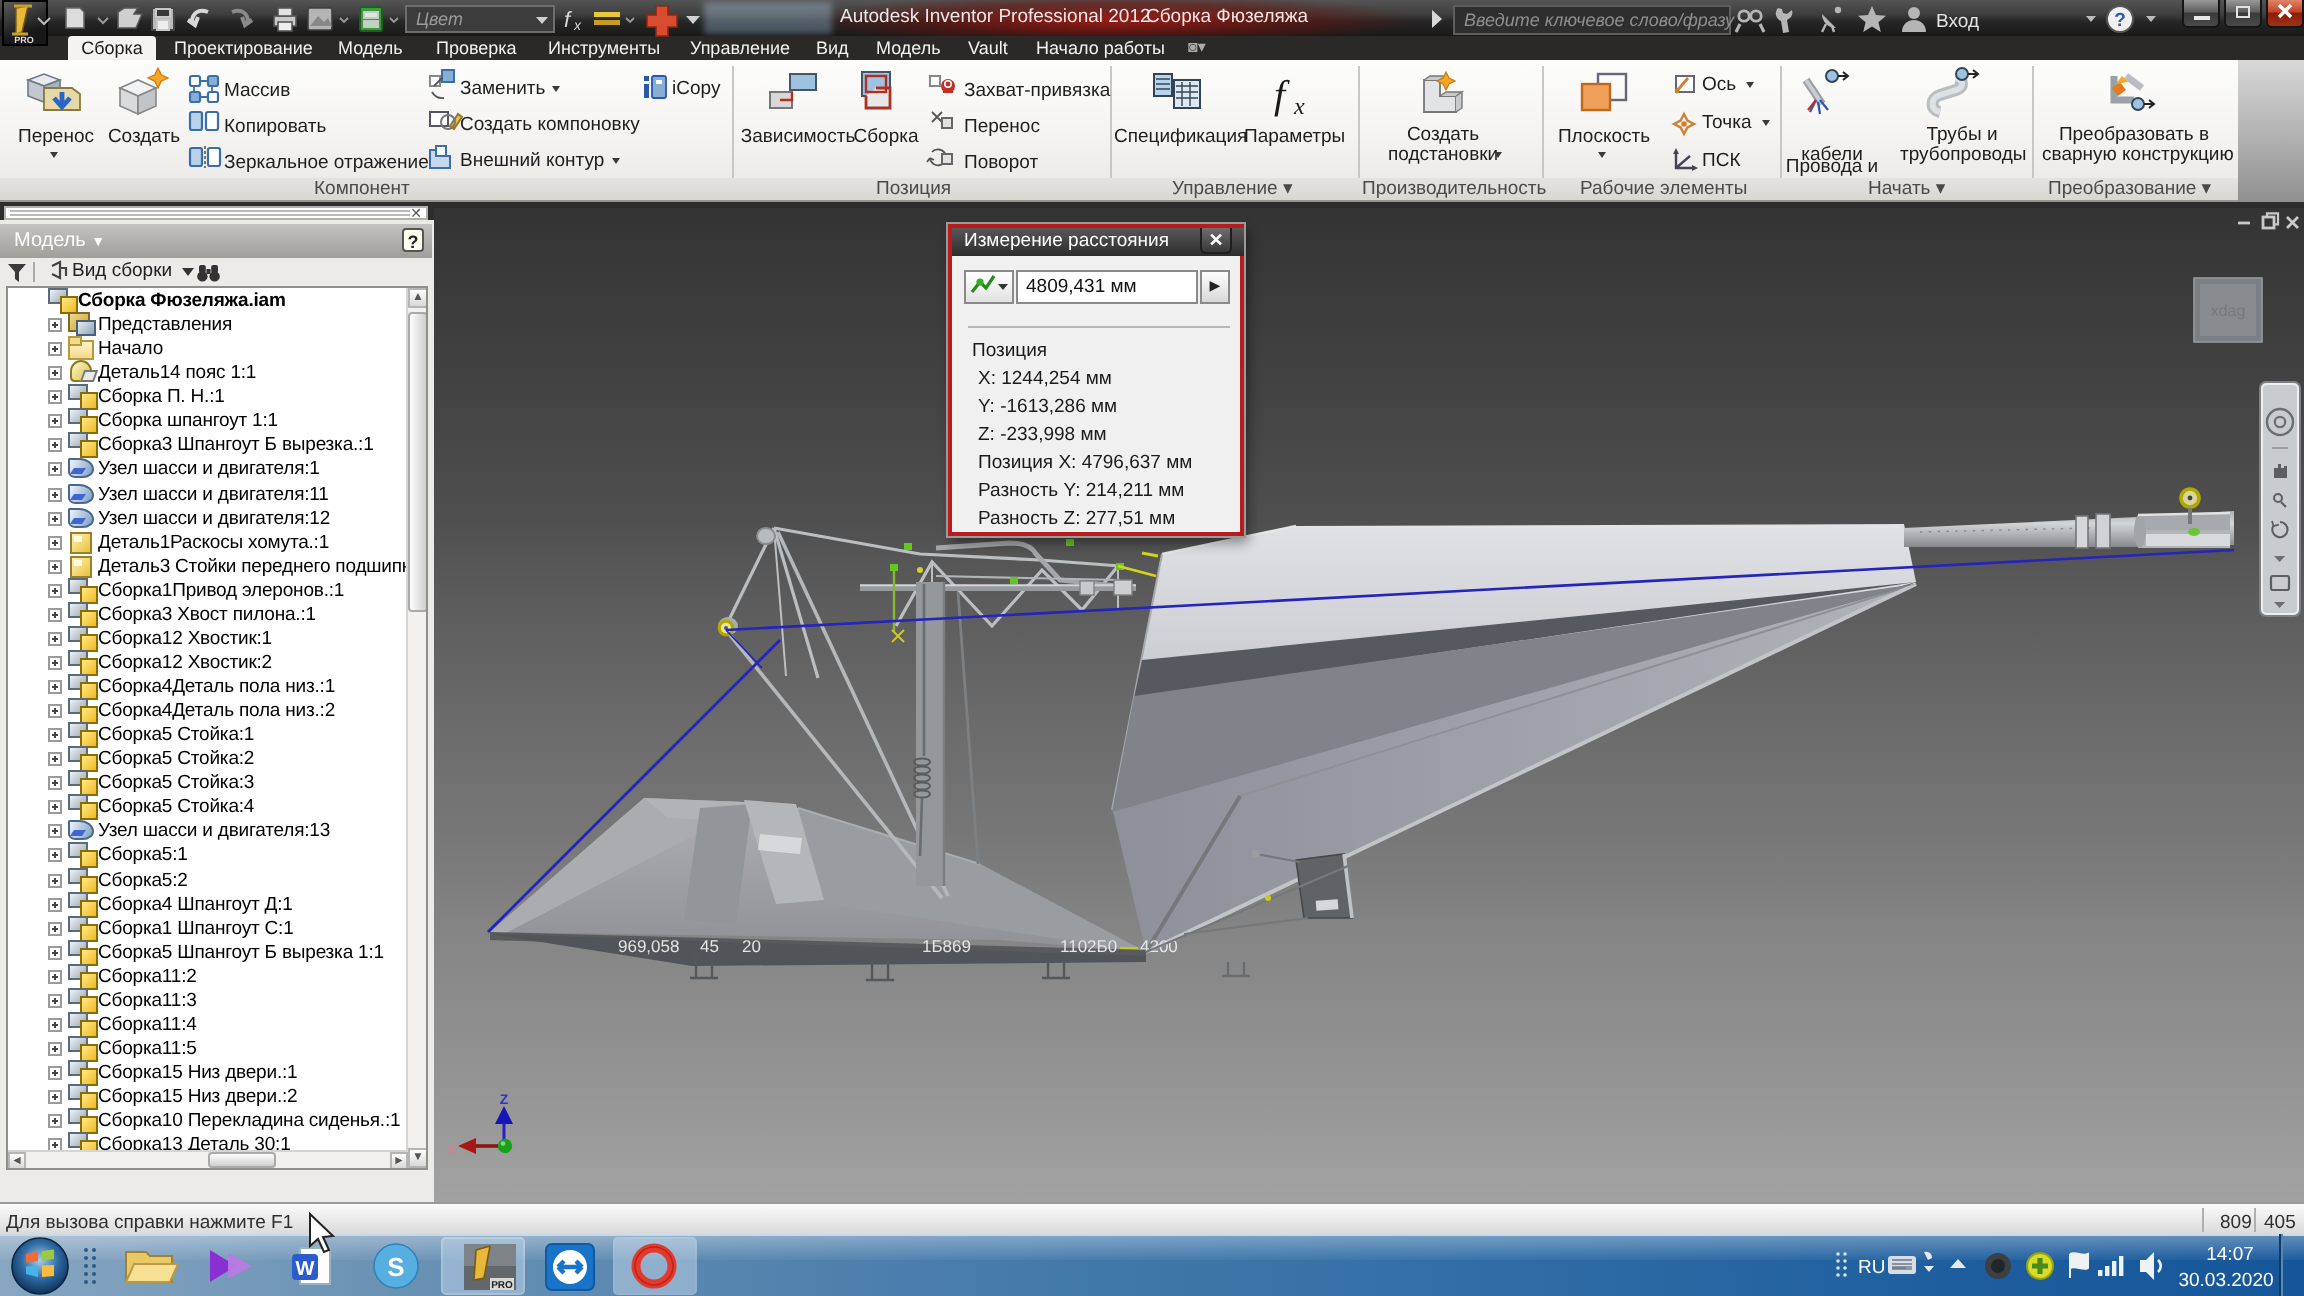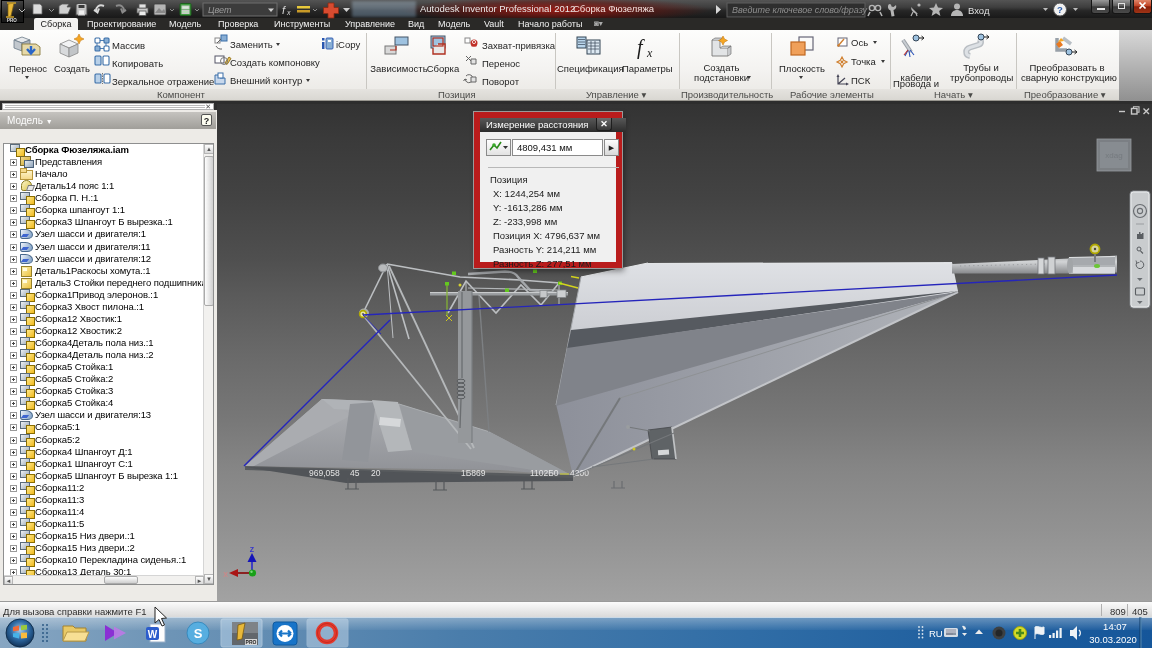--- a/index.html
+++ b/index.html
@@ -20,38 +20,38 @@
 .glab{position:absolute;top:1px;height:10px;font-size:9.5px;line-height:10px;color:#4a4a48;white-space:nowrap}
 .btxt{position:absolute;font-size:9.5px;line-height:10px;color:#1e1e1e;text-align:center;white-space:nowrap}
 .stxt{position:absolute;font-size:9.5px;line-height:10px;color:#1e1e1e;white-space:nowrap}
 .dar{position:absolute;width:0;height:0;border-left:2.5px solid transparent;border-right:2.5px solid transparent;border-top:3px solid #3a3a3a}
 #dstrip{left:0;top:101px;width:1152px;height:9px;background:#2d2d2d}
 #minibar{left:2px;top:103px;width:212px;height:7px;background:#fff;border:1px solid #b0b0b0}
 #panel{left:0;top:110px;width:217px;height:491px;background:#edebe7}
 #phead{left:0;top:2px;width:216px;height:17px;background:linear-gradient(180deg,#c5c3bf,#a09e99);color:#fcfcfc;font-size:10px;line-height:17px;padding-left:7px}
 #ptool{left:0;top:19px;width:216px;height:14px;font-size:9.5px;color:#222;line-height:14px}
 #tree{left:3px;top:33px;width:211px;height:442px;background:#fff;border:1px solid #8e8f8f;overflow:hidden}
-.tr{position:relative;height:12.07px;line-height:12px;font-size:9.5px;letter-spacing:-0.1px;color:#000;white-space:nowrap;padding-left:6px}
+.tr{position:relative;height:12.07px;line-height:12px;font-size:9.5px;letter-spacing:-0.1px;color:#000;white-space:nowrap;padding-left:20px}
 .pm{display:inline-block;width:7px;height:7px;border:1px solid #9a9a9a;background:#fff;vertical-align:-1px;margin-right:3px;background-image:linear-gradient(#444,#444),linear-gradient(#444,#444);background-repeat:no-repeat;background-size:3px 1px,1px 3px;background-position:center,center}
 .ic{display:inline-block;position:relative;width:14px;height:11px;vertical-align:-2px;margin-right:1px}
 .ic:before,.ic:after{content:"";position:absolute}
 .asm:before{left:0;top:0;width:8px;height:6px;background:linear-gradient(135deg,#eef2f6,#9aa8b5);border:1px solid #5a6b7a}
 .asm:after{left:6px;top:4px;width:7px;height:7px;background:linear-gradient(135deg,#ffe98a,#f0b91f);border:1px solid #8a6d00}
 .rep:before{left:0;top:0;width:9px;height:8px;background:linear-gradient(135deg,#f2d98a,#caa52f);border:1px solid #7a6a2a}
 .rep:after{left:4px;top:4px;width:8px;height:6px;background:linear-gradient(135deg,#e6ecf3,#8fa3b8);border:1px solid #4a6078}
 .fold:before{left:0;top:2px;width:11px;height:8px;background:linear-gradient(180deg,#fdf3c9,#f5d98b);border:1px solid #b9973c}
 .fold:after{left:0;top:0;width:5px;height:3px;background:#f5d98b;border:1px solid #b9973c}
 .part:before{left:1px;top:0;width:9px;height:9px;border-radius:50% 50% 50% 20%;background:linear-gradient(135deg,#fdf6c8,#d9c24a);border:1px solid #8a7a20}
 .part:after{left:7px;top:5px;width:5px;height:4px;background:#e8e8e8;border:1px solid #777;transform:skewX(-20deg)}
 .cube:before{left:1px;top:1px;width:9px;height:9px;background:linear-gradient(135deg,#fdf0b0,#ecc23f);border:1px solid #96802a}
 .cube:after{left:3px;top:3px;width:4px;height:3px;background:#fffbe0}
 .node:before{left:0;top:1px;width:11px;height:8px;border-radius:10% 80% 60% 40%;background:linear-gradient(115deg,#eef3fa,#7d9fc5);border:1px solid #49698c}
 .node:after{left:2px;top:6px;width:6px;height:3px;background:#3f66d0;transform:skewX(-35deg)}
 #vp{left:217px;top:104px;width:935px;height:497px;background:linear-gradient(180deg,#333333 0%,#3a3a3a 7%,#434343 19%,#4f4f4f 31%,#5b5b5b 39%,#6a6a6a 51%,#777777 63%,#858585 73%,#929292 86%,#a2a2a2 100%)}
-#dlg{left:474px;top:112px;width:148px;height:156px;background:#f0f0f0;border:6px solid #b91c1c;box-shadow:0 0 0 1px #9a9a9a,2px 3px 6px rgba(0,0,0,.45)}
+#dlg{left:474px;top:112px;width:148px;height:156px;background:#f0f0f0;border:2px solid #b91c1c;box-shadow:0 0 0 1px #9a9a9a,2px 3px 6px rgba(0,0,0,.45)}
 #dtitle{left:0;top:0;width:146px;height:14px;background:linear-gradient(180deg,#585858,#2c2c2c);color:#fff;font-size:9.5px;line-height:14px;padding-left:6px}
 #dclose{right:4px;top:0;width:16px;height:13px;background:linear-gradient(180deg,#6e6e6e,#383838);border:1px solid #1e1e1e;border-top:none;border-radius:0 0 3px 3px;color:#fff;text-align:center;font-size:9px;line-height:12px;font-weight:bold}
 .dl{position:absolute;left:10px;font-size:9.5px;line-height:12px;color:#1a1a1a;white-space:nowrap}
 #sbar{left:0;top:601px;width:1152px;height:16px;background:linear-gradient(180deg,#fbfbfb,#dadada);border-top:1px solid #9a9a9a;font-size:9.5px;color:#2e2e2e}
 #task{left:0;top:617px;width:1152px;height:31px;background:linear-gradient(90deg,#87a6c2 0%,#6d94b6 15%,#4a7dab 40%,#306da6 65%,#1e5e9e 85%,#15569a 100%)}
 #task:before{content:"";position:absolute;left:0;top:0;width:100%;height:1px;background:#c9d9e7}
 #task:after{content:"";position:absolute;left:0;top:1px;width:100%;height:12px;background:linear-gradient(180deg,rgba(255,255,255,.32),rgba(255,255,255,.04))}
 </style></head><body>
 <div class="ab" id="title"></div>
 <div class="ab" id="glow"></div>
@@ -489,20 +489,36 @@
 
 <g stroke="#c9c9c9" stroke-width="1.4" fill="none">
 <path d="M1119 111.5 h6"></path>
 <rect x="1131.5" y="108.5" width="5.5" height="5.5"></rect>
       <path d="M1133.5 108.5 v-1.8 h5.5 v5.5 h-1.8" stroke-width="1.1"></path>
 <path d="M1143.5 108.5 l5.5 5.5 m0-5.5 l-5.5 5.5"></path>
 </g>
 </svg>
 <div class="ab" id="panel">
 <div class="ab" id="phead">Модель <span style="font-size:7px">▼</span><span style="position:absolute;right:4px;top:2px;width:11px;height:12px;background:#fdfdf0;border:1px solid #555;color:#222;font-size:9px;line-height:12px;text-align:center;border-radius:2px;font-weight:bold">?</span></div>
+<div class="ab" id="ptool">
+      <svg width="216" height="14" viewBox="0 0 216 14" style="position:absolute;left:0;top:0">
+<path d="M4 3 h9 l-3.5 4 v5 l-2-1.5 v-3.5 Z" fill="#3a3a3a"></path>
+<line x1="17" y1="2" x2="17" y2="12" stroke="#aaa"></line>
+<path d="M26 4 l4-2 v8 l-4-2 M30 5 h3 v4" fill="none" stroke="#444" stroke-width="1.1"></path>
+<path d="M91 5 l3 4 l3-4" fill="#333"></path>
+<g fill="#333">
+          <rect x="99.5" y="3.5" width="3.4" height="4" rx="1"></rect>
+          <rect x="105.6" y="3.5" width="3.4" height="4" rx="1"></rect>
+          <circle cx="101.2" cy="9.2" r="2.6"></circle>
+          <circle cx="107.3" cy="9.2" r="2.6"></circle>
+          <rect x="103.2" y="5.5" width="2.1" height="2.5"></rect>
+        </g>
+</svg>
+      <span style="position:absolute;left:36px;top:0">Вид сборки</span>
+    </div>
 <div class="ab" id="tree">
 <div class="tr"><span class="ic asm"></span><b>Сборка Фюзеляжа.iam</b></div>
 <div class="tr"><span class="pm"></span><span class="ic rep"></span>Представления</div>
 <div class="tr"><span class="pm"></span><span class="ic fold"></span>Начало</div>
 <div class="tr"><span class="pm"></span><span class="ic part"></span>Деталь14 пояс 1:1</div>
 <div class="tr"><span class="pm"></span><span class="ic asm"></span>Сборка П. Н.:1</div>
 <div class="tr"><span class="pm"></span><span class="ic asm"></span>Сборка шпангоут 1:1</div>
 <div class="tr"><span class="pm"></span><span class="ic asm"></span>Сборка3 Шпангоут Б вырезка.:1</div>
 <div class="tr"><span class="pm"></span><span class="ic node"></span>Узел шасси и двигателя:1</div>
 <div class="tr"><span class="pm"></span><span class="ic node"></span>Узел шасси и двигателя:11</div>

